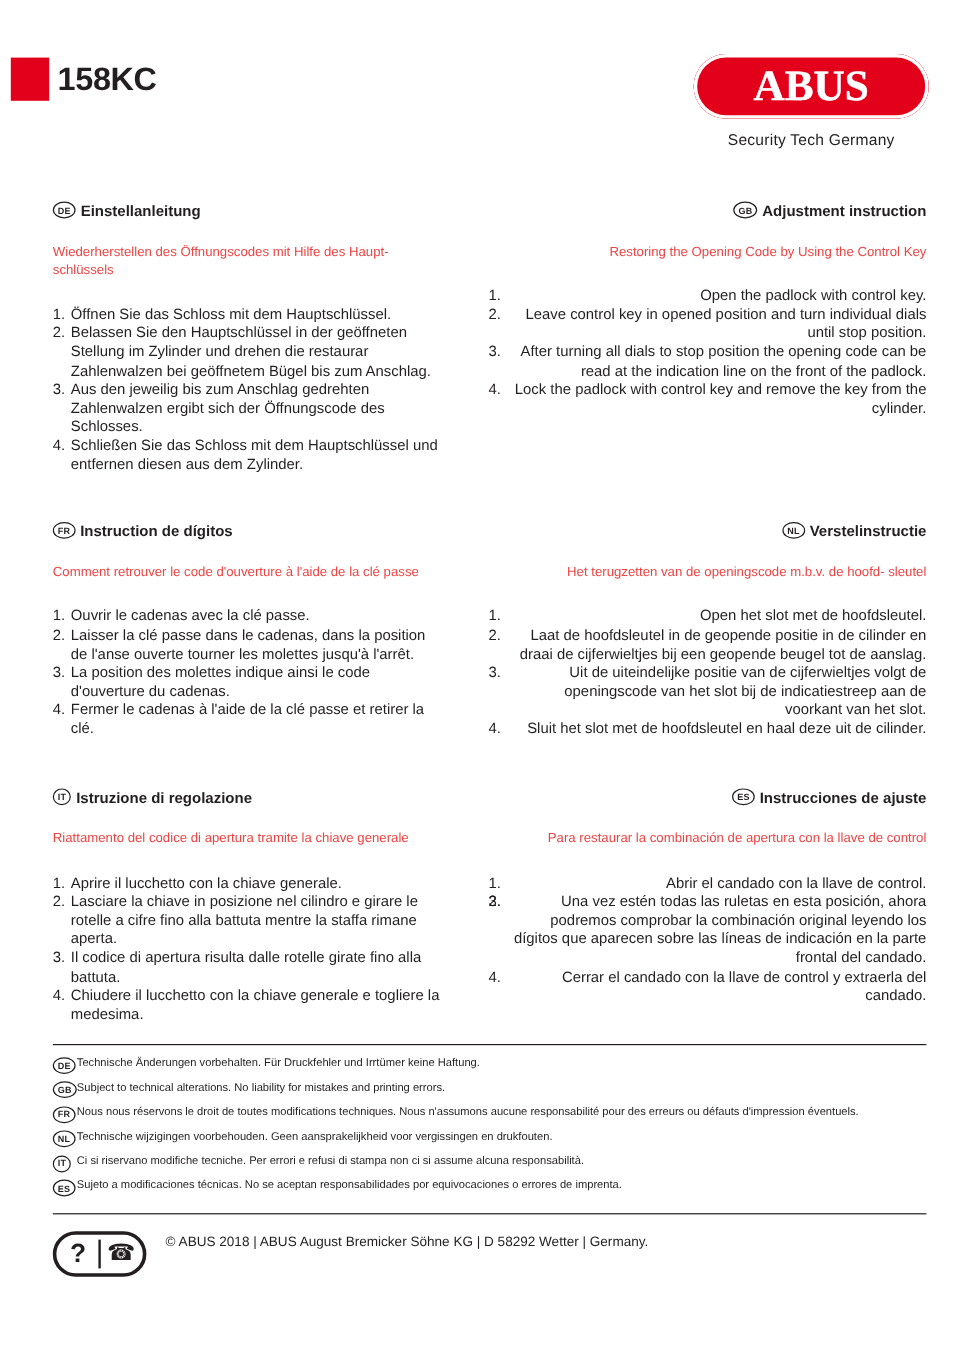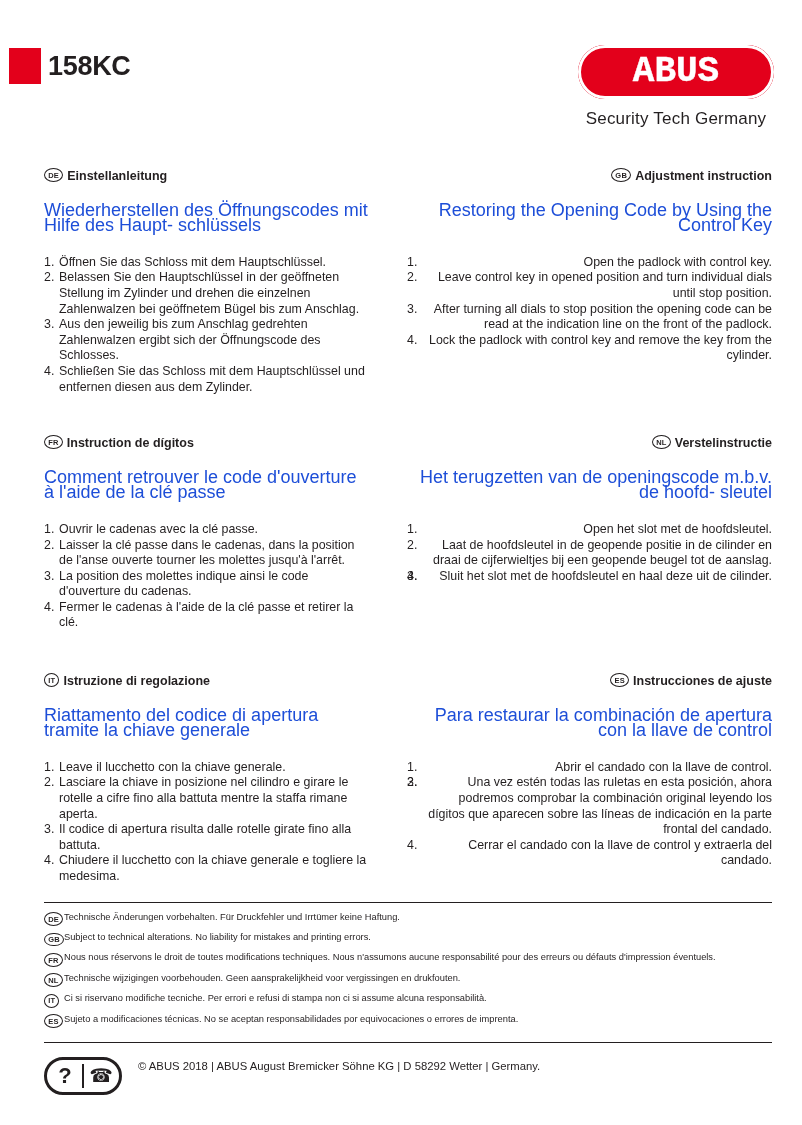--- a/index.html
+++ b/index.html
@@ -66,26 +66,26 @@
   }
   .logo-word {
     position: absolute;
     left: 0; right: 0;
     top: 50%;
     transform: translateY(-52%);
     font-size: 36px;
     font-weight: bold;
     color: #ffffff;
     letter-spacing: 0px;
-    font-family: Liberation Mono, monospace;
+    font-family: Liberation Serif, serif;
     -webkit-text-stroke: 0.4px #ffffff;
   }
   .logo-tagline {
     margin-top: 10px;
-    font-size: 17px;
+    font-size: 13px;
     color: #231f20;
     font-weight: normal;
     letter-spacing: 0.2px;
   }
 
   
   .lang-badge {
     display: inline-block;
     border: 1.4px solid #231f20;
     border-radius: 50%;
@@ -121,24 +121,24 @@
   }
   .sec-title {
     font-size: 12.5px;
     font-weight: bold;
     color: #231f20;
     margin: 0 0 20px 0;
     line-height: 14px;
   }
   .sec-title .tt { margin-left: 4px; }
   .sec-intro {
-    font-size: 18px;
+    font-size: 11px;
     line-height: 15.6px;
     margin: 0 0 21px 0;
-    color: #1d4ed8;
+    color: #ef4444;
   }
   ol.steps {
     margin: 0;
     padding: 0;
     list-style: none;
   }
   ol.steps li {
     position: relative;
     font-size: 12.4px;
     line-height: 15.6px;
@@ -251,21 +251,21 @@
 
     <div class="block-row">
       <div class="col">
         <div class="sec-title">
           <span class="lang-badge">DE</span><span class="tt">Einstellanleitung</span>
         </div>
         <p class="sec-intro">Wiederherstellen des Öffnungscodes mit Hilfe des Haupt-
 schlüssels</p>
         <ol class="steps">
           <li><span class="num">1.</span><span>Öffnen Sie das Schloss mit dem Hauptschlüssel.</span></li>
-          <li><span class="num">2.</span><span>Belassen Sie den Hauptschlüssel in der geöffneten Stellung im Zylinder und drehen die einzelnen Zahlenwalzen bei geöffnetem Bügel bis zum Anschlag.</span></li>
+          <li><span class="num">2.</span><span>Belassen Sie den Hauptschlüssel in der geöffneten Stellung im Zylinder und drehen die restaurar Zahlenwalzen bei geöffnetem Bügel bis zum Anschlag.</span></li>
           <li><span class="num">3.</span><span>Aus den jeweilig bis zum Anschlag gedrehten Zahlenwalzen ergibt sich der Öffnungscode des Schlosses.</span></li>
           <li><span class="num">4.</span><span>Schließen Sie das Schloss mit dem Hauptschlüssel und entfernen diesen aus dem Zylinder.</span></li>
         </ol>
       </div>
       <div class="col right">
         <div class="sec-title">
           <span class="lang-badge">GB</span><span class="tt">Adjustment instruction</span>
         </div>
         <p class="sec-intro">Restoring the Opening Code by Using the Control Key</p>
         <ol class="steps">
@@ -294,36 +294,36 @@
       </div>
       <div class="col right">
         <div class="sec-title">
           <span class="lang-badge">NL</span><span class="tt">Verstelinstructie</span>
         </div>
         <p class="sec-intro">Het terugzetten van de openingscode m.b.v. de hoofd-
 sleutel</p>
         <ol class="steps">
           <li><span class="num">1.</span><span>Open het slot met de hoofdsleutel.</span></li>
           <li><span class="num">2.</span><span>Laat de hoofdsleutel in de geopende positie in de cilinder en draai de cijferwieltjes bij een geopende beugel tot de aanslag.</span></li>
-          <li><span class="num">3.</span></li>
+          <li><span class="num">3.</span><span>Uit de uiteindelijke positie van de cijferwieltjes volgt de openingscode van het slot bij de indicatiestreep aan de voorkant van het slot.</span></li>
           <li><span class="num">4.</span><span>Sluit het slot met de hoofdsleutel en haal deze uit de cilinder.</span></li>
         </ol>
       </div>
     </div>
 
     <div class="row-gap-2"></div>
 
     <div class="block-row">
       <div class="col">
         <div class="sec-title">
           <span class="lang-badge">IT</span><span class="tt">Istruzione di regolazione</span>
         </div>
         <p class="sec-intro">Riattamento del codice di apertura tramite la chiave generale</p>
         <ol class="steps">
-          <li><span class="num">1.</span><span>Leave il lucchetto con la chiave generale.</span></li>
+          <li><span class="num">1.</span><span>Aprire il lucchetto con la chiave generale.</span></li>
           <li><span class="num">2.</span><span>Lasciare la chiave in posizione nel cilindro e girare le rotelle a cifre fino alla battuta mentre la staffa rimane aperta.</span></li>
           <li><span class="num">3.</span><span>Il codice di apertura risulta dalle rotelle girate fino alla battuta.</span></li>
           <li><span class="num">4.</span><span>Chiudere il lucchetto con la chiave generale e togliere la medesima.</span></li>
         </ol>
       </div>
       <div class="col right">
         <div class="sec-title">
           <span class="lang-badge">ES</span><span class="tt">Instrucciones de ajuste</span>
         </div>
         <p class="sec-intro">Para restaurar la combinación de apertura con la llave de control</p>

